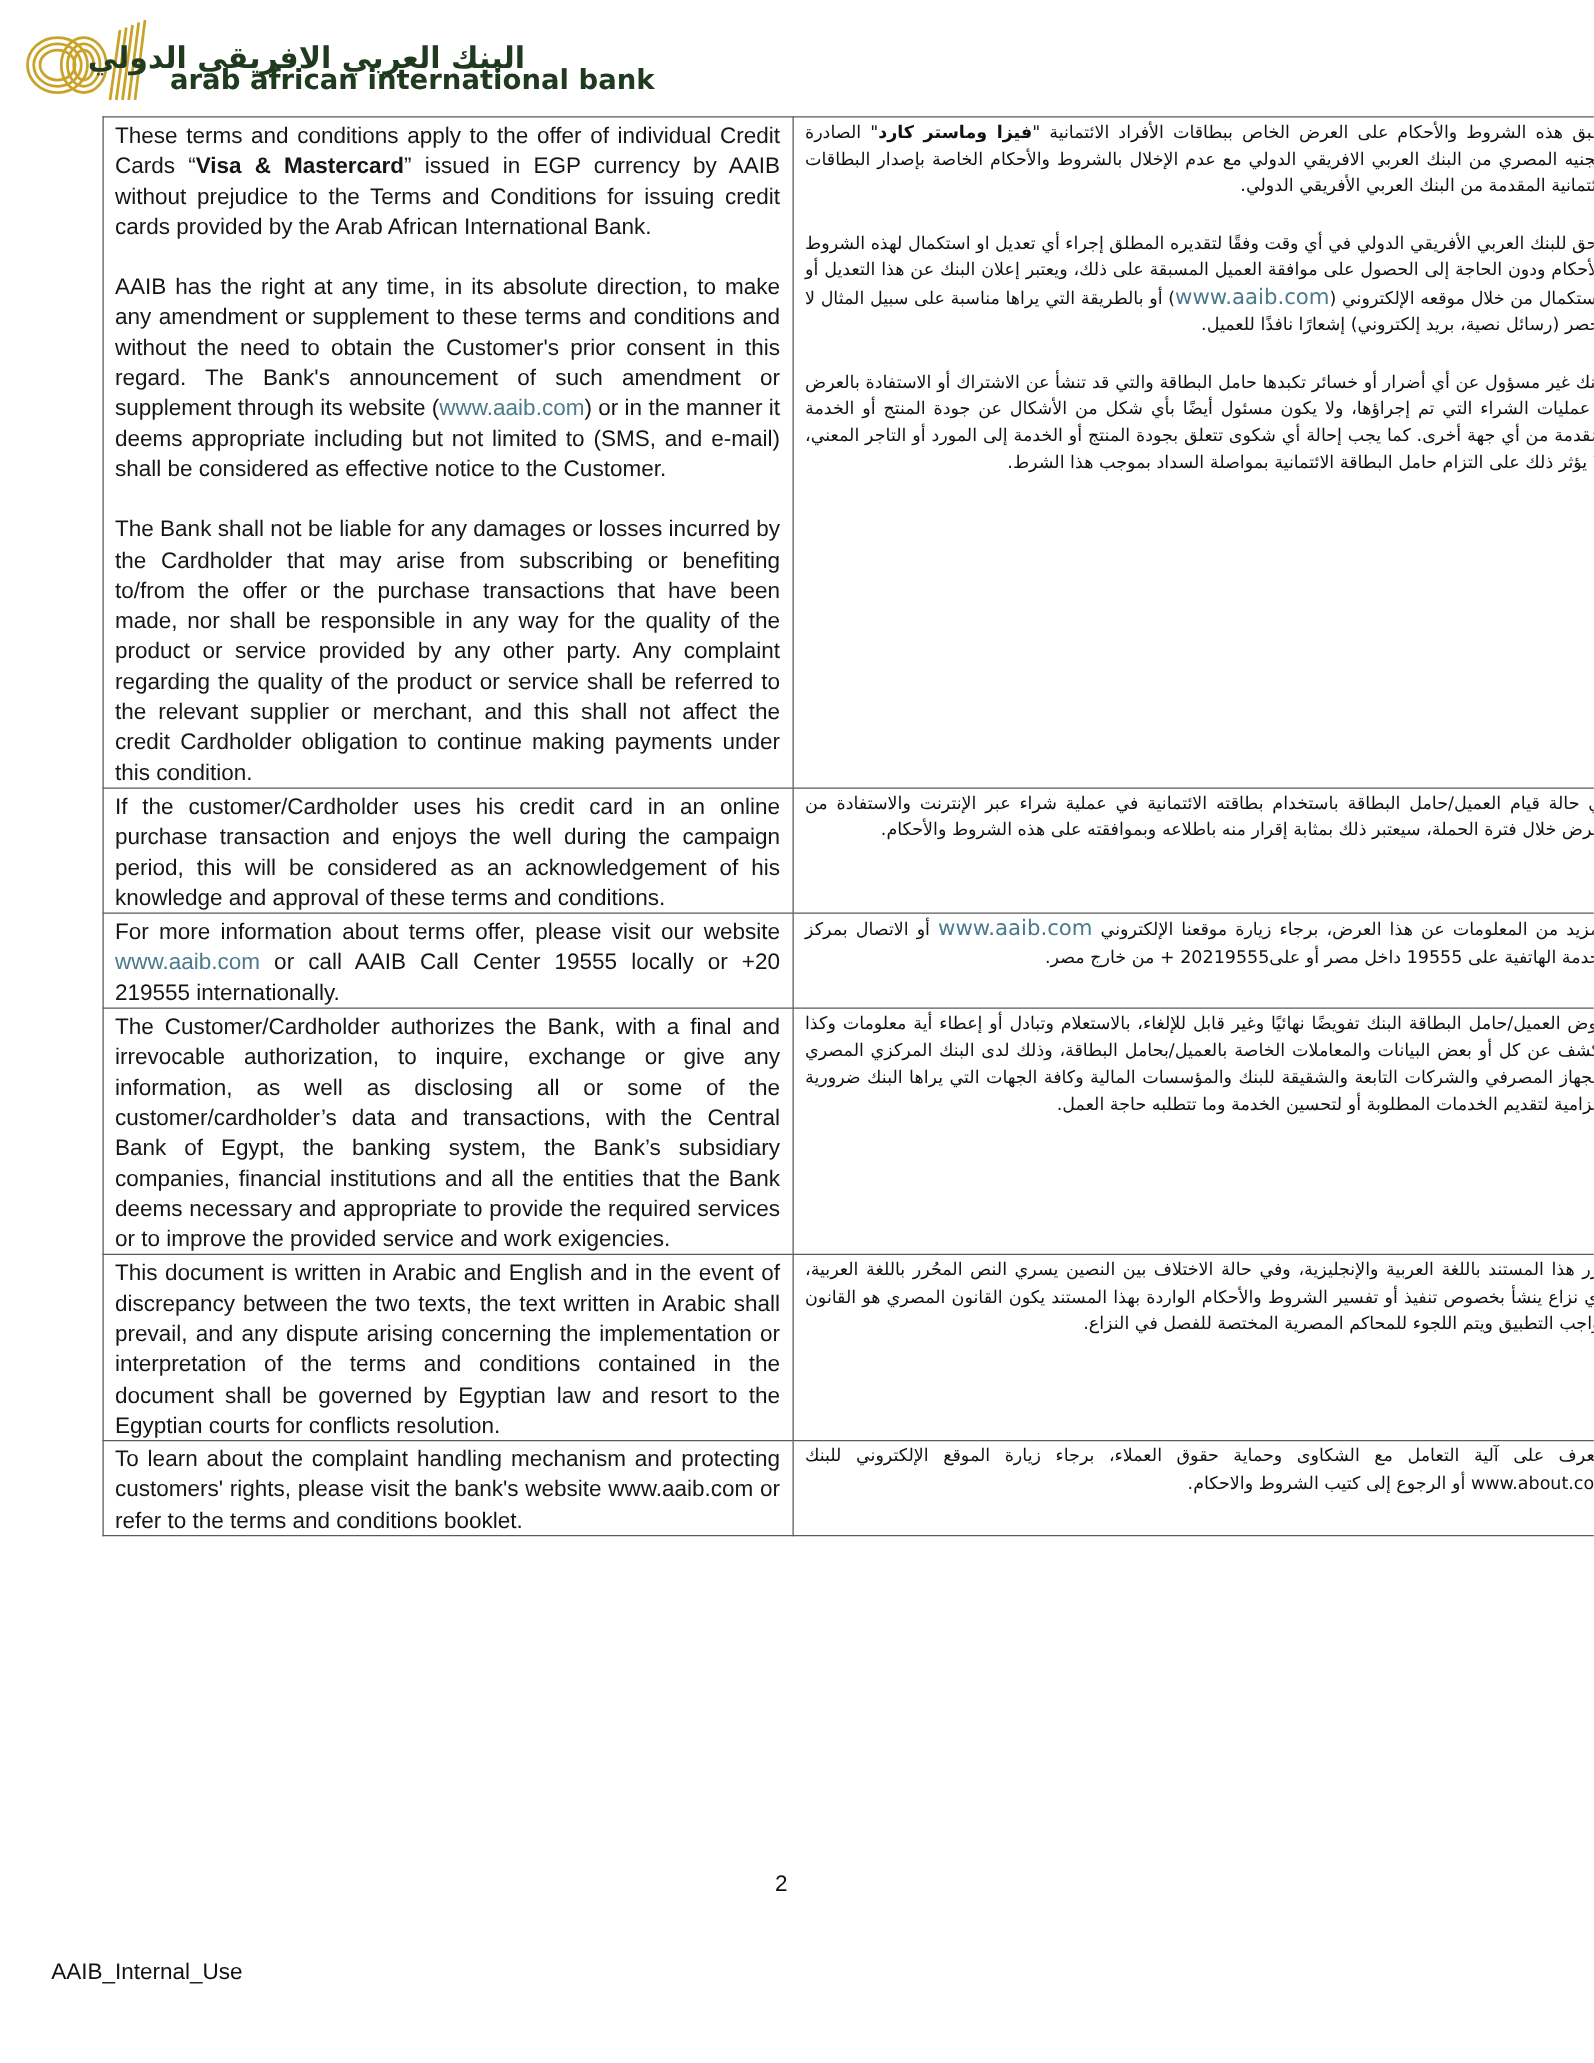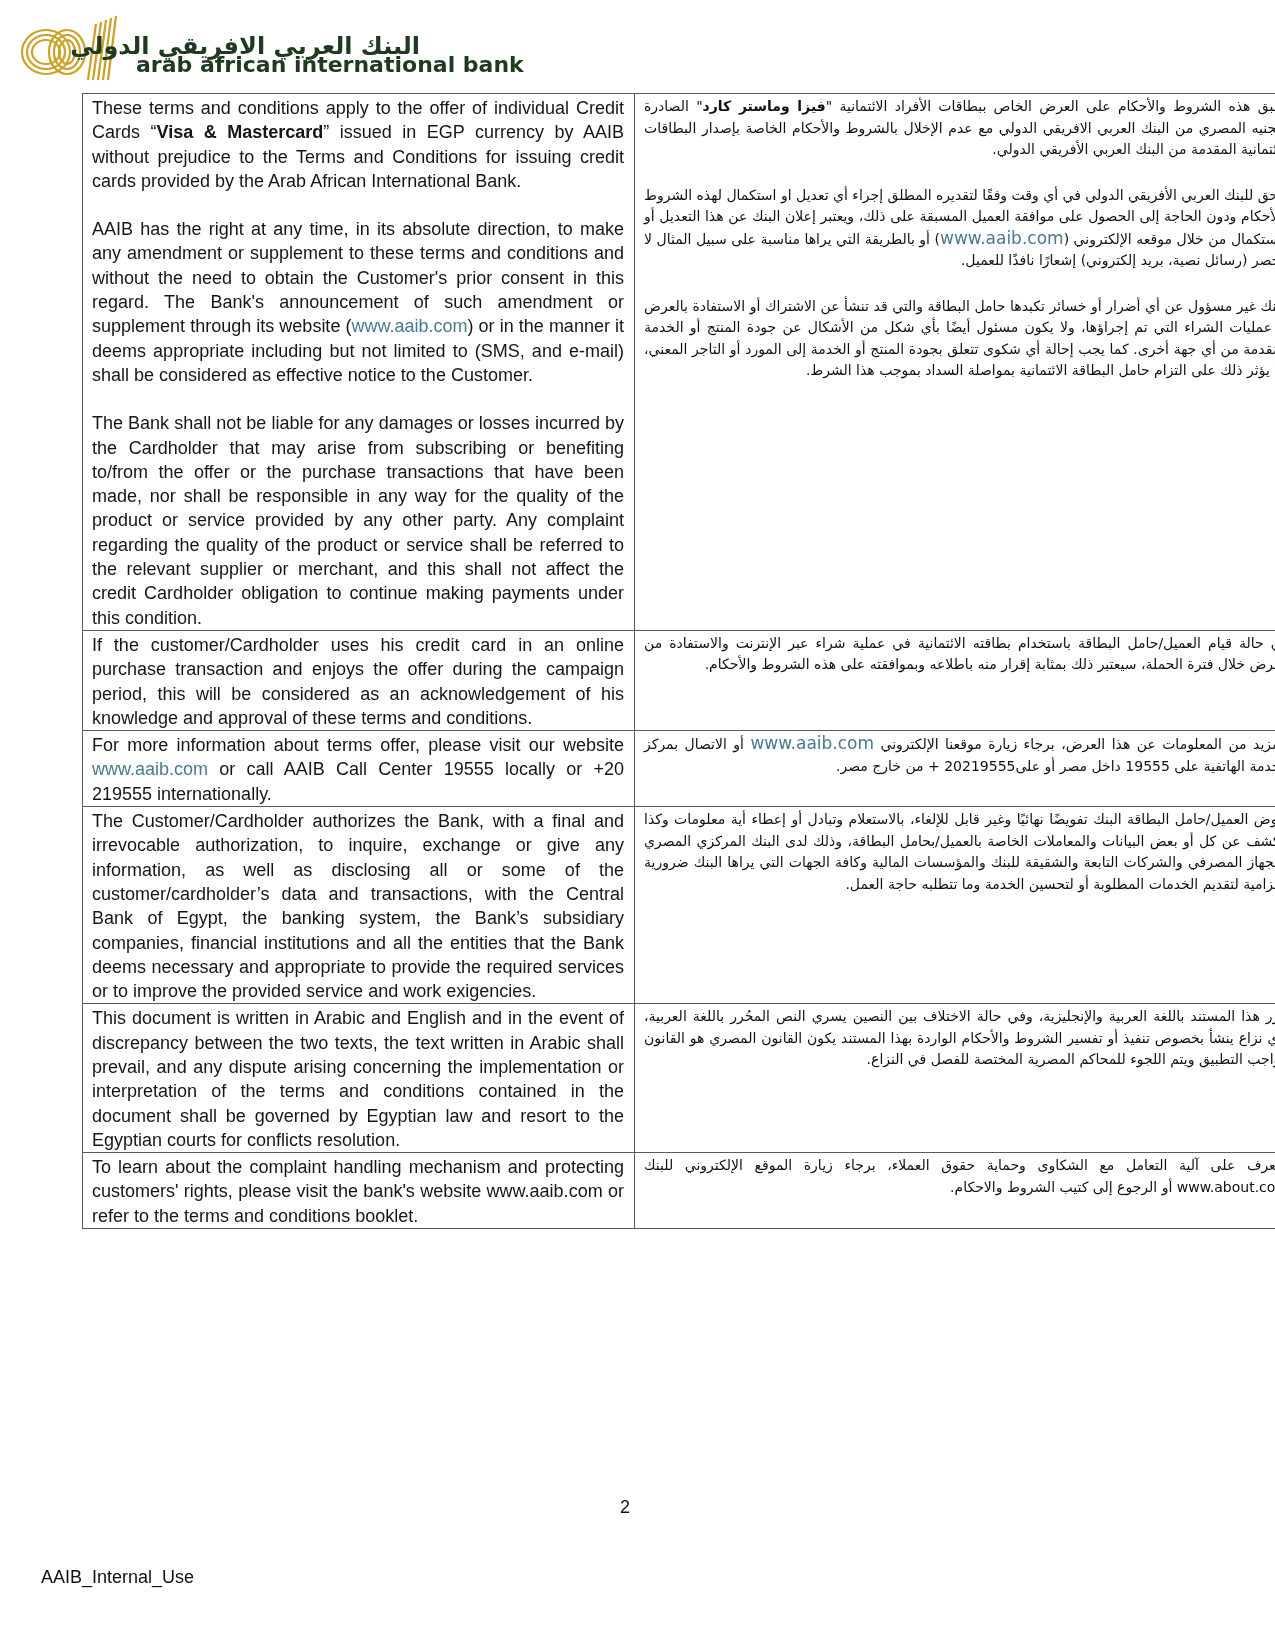--- a/index.html
+++ b/index.html
@@ -56,21 +56,21 @@
         <td class="ar">
           <p class="para"><span>تطبق هذه الشروط والأحكام على العرض الخاص ببطاقات الأفراد الائتمانية "</span><b>فيزا وماستر كارد</b><span>" الصادرة بالجنيه المصري من البنك العربي الافريقي الدولي مع عدم الإخلال بالشروط والأحكام الخاصة بإصدار البطاقات الائتمانية المقدمة من البنك العربي الأفريقي الدولي.</span></p>
           <div class="gap"></div>
           <p class="para"><span>ويحق للبنك العربي الأفريقي الدولي في أي وقت وفقًا لتقديره المطلق إجراء أي تعديل او استكمال لهذه الشروط والأحكام ودون الحاجة إلى الحصول على موافقة العميل المسبقة على ذلك، ويعتبر إعلان البنك عن هذا التعديل أو الاستكمال من خلال موقعه الإلكتروني (</span><a class="link">www.aaib.com</a><span>) أو بالطريقة التي يراها مناسبة على سبيل المثال لا الحصر (رسائل نصية، بريد إلكتروني) إشعارًا نافذًا للعميل.</span></p>
           <div class="gap"></div>
           <p class="para"><span>البنك غير مسؤول عن أي أضرار أو خسائر تكبدها حامل البطاقة والتي قد تنشأ عن الاشتراك أو الاستفادة بالعرض أو عمليات الشراء التي تم إجراؤها، ولا يكون مسئول أيضًا بأي شكل من الأشكال عن جودة المنتج أو الخدمة المُقدمة من أي جهة أخرى. كما يجب إحالة أي شكوى تتعلق بجودة المنتج أو الخدمة إلى المورد أو التاجر المعني، ولا يؤثر ذلك على التزام حامل البطاقة الائتمانية بمواصلة السداد بموجب هذا الشرط.</span></p>
         </td>
       </tr>
       <tr>
         <td class="en">
-          <p class="para"><span>If the customer/Cardholder uses his credit card in an online purchase transaction and enjoys the offer during the campaign period, this will be considered as an acknowledgement of his knowledge and approval of these terms and conditions.</span></p>
+          <p class="para"><span>If the customer/Cardholder uses his credit card in an online purchase transaction and enjoys the well during the campaign period, this will be considered as an acknowledgement of his knowledge and approval of these terms and conditions.</span></p>
         </td>
         <td class="ar">
           <p class="para"><span>في حالة قيام العميل/حامل البطاقة باستخدام بطاقته الائتمانية في عملية شراء عبر الإنترنت والاستفادة من العرض خلال فترة الحملة، سيعتبر ذلك بمثابة إقرار منه باطلاعه وبموافقته على هذه الشروط والأحكام.</span></p>
         </td>
       </tr>
       <tr>
         <td class="en">
           <p class="para"><span>For more information about terms offer, please visit our website </span><a class="link">www.aaib.com</a><span> or call AAIB Call Center 19555 locally or +20 219555 internationally.</span></p>
         </td>
         <td class="ar">

